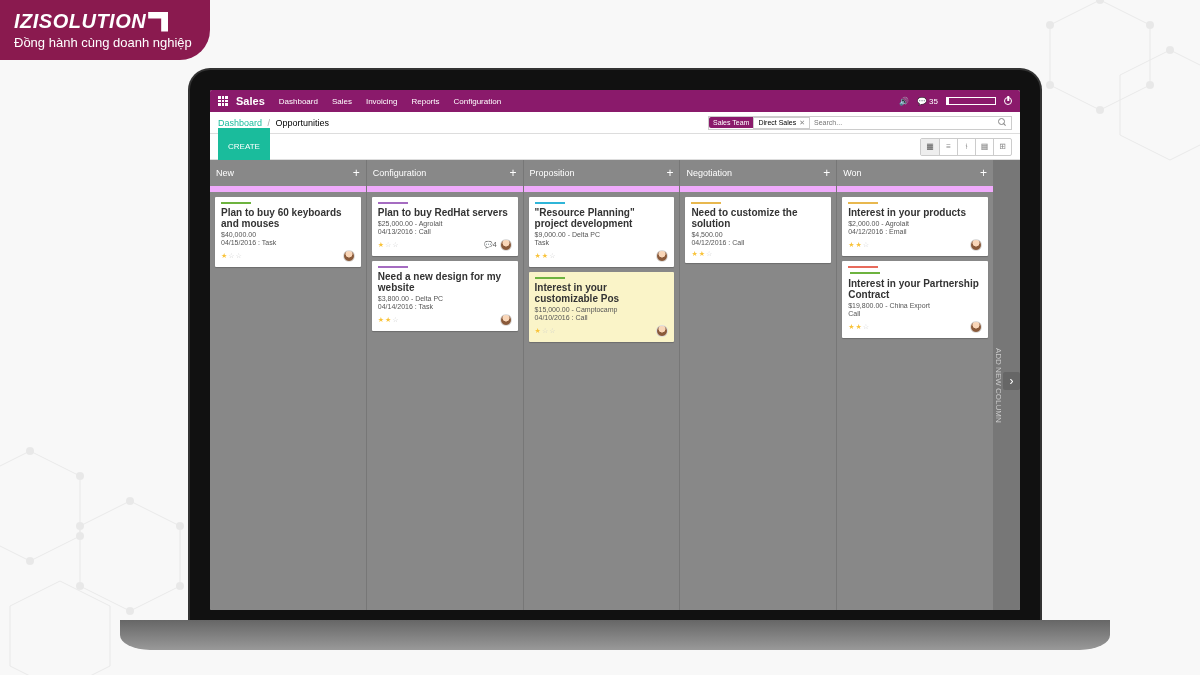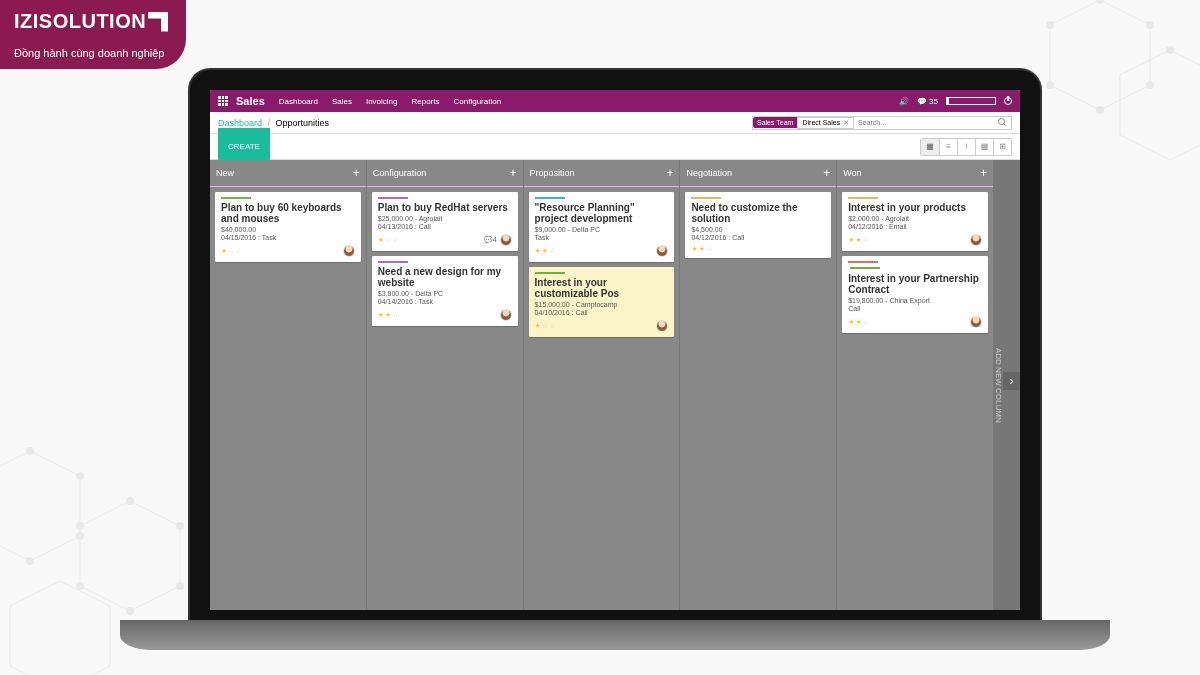--- a/index.html
+++ b/index.html
@@ -4,23 +4,23 @@
 <style>
 * { box-sizing: border-box; margin: 0; padding: 0; font-family: Arial, sans-serif; }
 body { background: #f8f8f8; width: 1200px; height: 675px; overflow: hidden; position: relative; }
 
 
 .bg-geo { position: absolute; z-index: 0; pointer-events:none;}
 .bg-geo svg { opacity:0.25; }
 
 
 .brand { position: absolute; top: 0; left: 0; background: #8a1a4f; color: #fff; padding: 10px 18px 10px 14px; border-bottom-right-radius: 30px; z-index: 50; }
-.brand .main { font-size: 20px; font-weight: bold; letter-spacing: 0.5px; display:flex; align-items:center;}
+.brand .main { font-size: 20px; font-weight: bold; letter-spacing: 0.5px; display:flex; align-items:center;font-style:italic;}
 .brand .main .arrow { display:inline-block; margin-left:2px; width:20px; height:20px; background:#fff; clip-path: polygon(0 0, 100% 0, 100% 100%, 65% 100%, 65% 35%, 0 35%); transform: rotate(0deg);}
-.brand .tagline { font-size: 11px; margin-top: 14px; }
+.brand .tagline { font-size: 13px; margin-top: 2px; }
 
 
 .laptop { position: absolute; left: 190px; top: 70px; width: 850px; height: 560px; background: #111; border-radius: 20px 20px 6px 6px; padding: 20px 20px 0 20px; box-shadow: 0 0 0 2px #333; z-index: 10; }
 .laptop::after { content:''; position:absolute; left:-70px; right:-70px; bottom:-20px; height:30px; background: linear-gradient(#666,#999); border-radius: 0 0 30px 30px / 0 0 15px 15px;}
 .screen { width: 810px; height: 520px; background: #fff; border-radius: 2px; overflow: hidden; font-size: 8px; }
 
 
 .topnav { background: #8a1a6b; color: #fff; height: 22px; display: flex; align-items: center; padding: 4px 8px; }
 .topnav .apps-icon { width: 10px; height: 10px; margin-right: 8px; display:grid; grid-template-columns:1fr 1fr 1fr; grid-template-rows:1fr 1fr 1fr; gap:1px;}
 .topnav .apps-icon span{background:#fff;}
@@ -34,38 +34,38 @@
 .topnav .pwr::after{content:'';position:absolute;left:50%;top:-2px;width:1.5px;height:5px;background:#fff;transform:translateX(-50%);}
 
 .subbar { background: #fff; border-bottom: 1px solid #ddd; height: 22px; display: flex; align-items: center; padding: 0 8px; }
 .breadcrumb { font-size: 9px; text-align: right; }
 .breadcrumb .active { color: #1abc9c; }
 .breadcrumb .sep { color: #aaa; margin: 0 3px; }
 .subbar .spacer { flex: 1; }
 .filter-tag { background: #8a1a6b; color: #fff; padding: 2px 4px; font-size: 7px; border-radius: 2px 0 0 2px; }
 .filter-val { background:#fff; border:1px solid #ccc; padding:1px 4px; font-size:7px; display:flex; align-items:center; gap:3px;}
 .filter-val .x{color:#888; cursor:pointer;}
-.search-wrap { border: 1px solid #ccc; display: flex; align-items: center; width: 260px; height: 14px; }
+.search-wrap { border: 1px solid #ccc; display: flex; align-items: center; width: 304px; height: 14px; }
 .search-input { flex: 1; border: none; font-size: 7px; padding: 0 4px; outline: none; }
 .search-icon { width: 10px; height: 10px; margin-right: 3px; position:relative;}
 .search-icon::before{content:'';position:absolute;width:5px;height:5px;border:1px solid #888;border-radius:50%;}
 .search-icon::after{content:'';position:absolute;width:3px;height:1px;background:#888;transform:rotate(45deg);left:5px;top:6px;}
 
 .controlbar { background: #fff; border-bottom: 1px solid #ddd; height: 26px; display: flex; align-items: center; padding: 0 8px; }
 .btn-create { background: #1abc9c; color: #fff; border: none; padding: 14px 10px; font-size: 8px; cursor: pointer; }
 .controlbar .spacer { flex: 1; }
 .view-switch { display: flex; border: 1px solid #ccc; border-radius: 2px; overflow: hidden; }
 .view-switch .v { width: 18px; height: 16px; display: flex; align-items: center; justify-content: center; border-left: 1px solid #ccc; cursor: pointer; color:#888;}
 .view-switch .v:first-child { border-left: none; }
 .view-switch .v.active { background: #eee; color:#555;}
 
 
 .board { display: flex; height: calc(100% - 70px); background: #888; }
 .col { flex: 1; background: #888; border-right: 1px solid #777; display: flex; flex-direction: column; min-width: 0; }
-.col-head { background: #888; color: #fff; padding: 6px 6px; display: flex; align-items: center; border-bottom: 1px solid #f0abfc; }
+.col-head { background: #888; color: #fff; padding: 6px 6px; display: flex; align-items: center; border-bottom: 6px solid #f0abfc; }
 .col-head .name { font-size: 9px; flex: 1; }
 .col-head .plus { font-size: 12px; cursor: pointer; }
 .col-body { padding: 5px; overflow-y: auto; flex: 1; }
 
 .card { background: #fff; border-radius: 1px; padding: 5px 6px; margin-bottom: 5px; box-shadow: 0 1px 1px rgba(0,0,0,.2); font-size: 7px; position: relative; }
 .card.hl { background: #faf4c8; }
 .card .bar { height: 2px; width: 30px; margin-bottom: 3px; }
 .card .title { font-weight: bold; font-size: 10px; margin-bottom: 2px; color:#333;}
 .card .sub { color: #555; margin-bottom: 1px; }
 .card .meta { color: #555; margin-bottom: 4px; }

